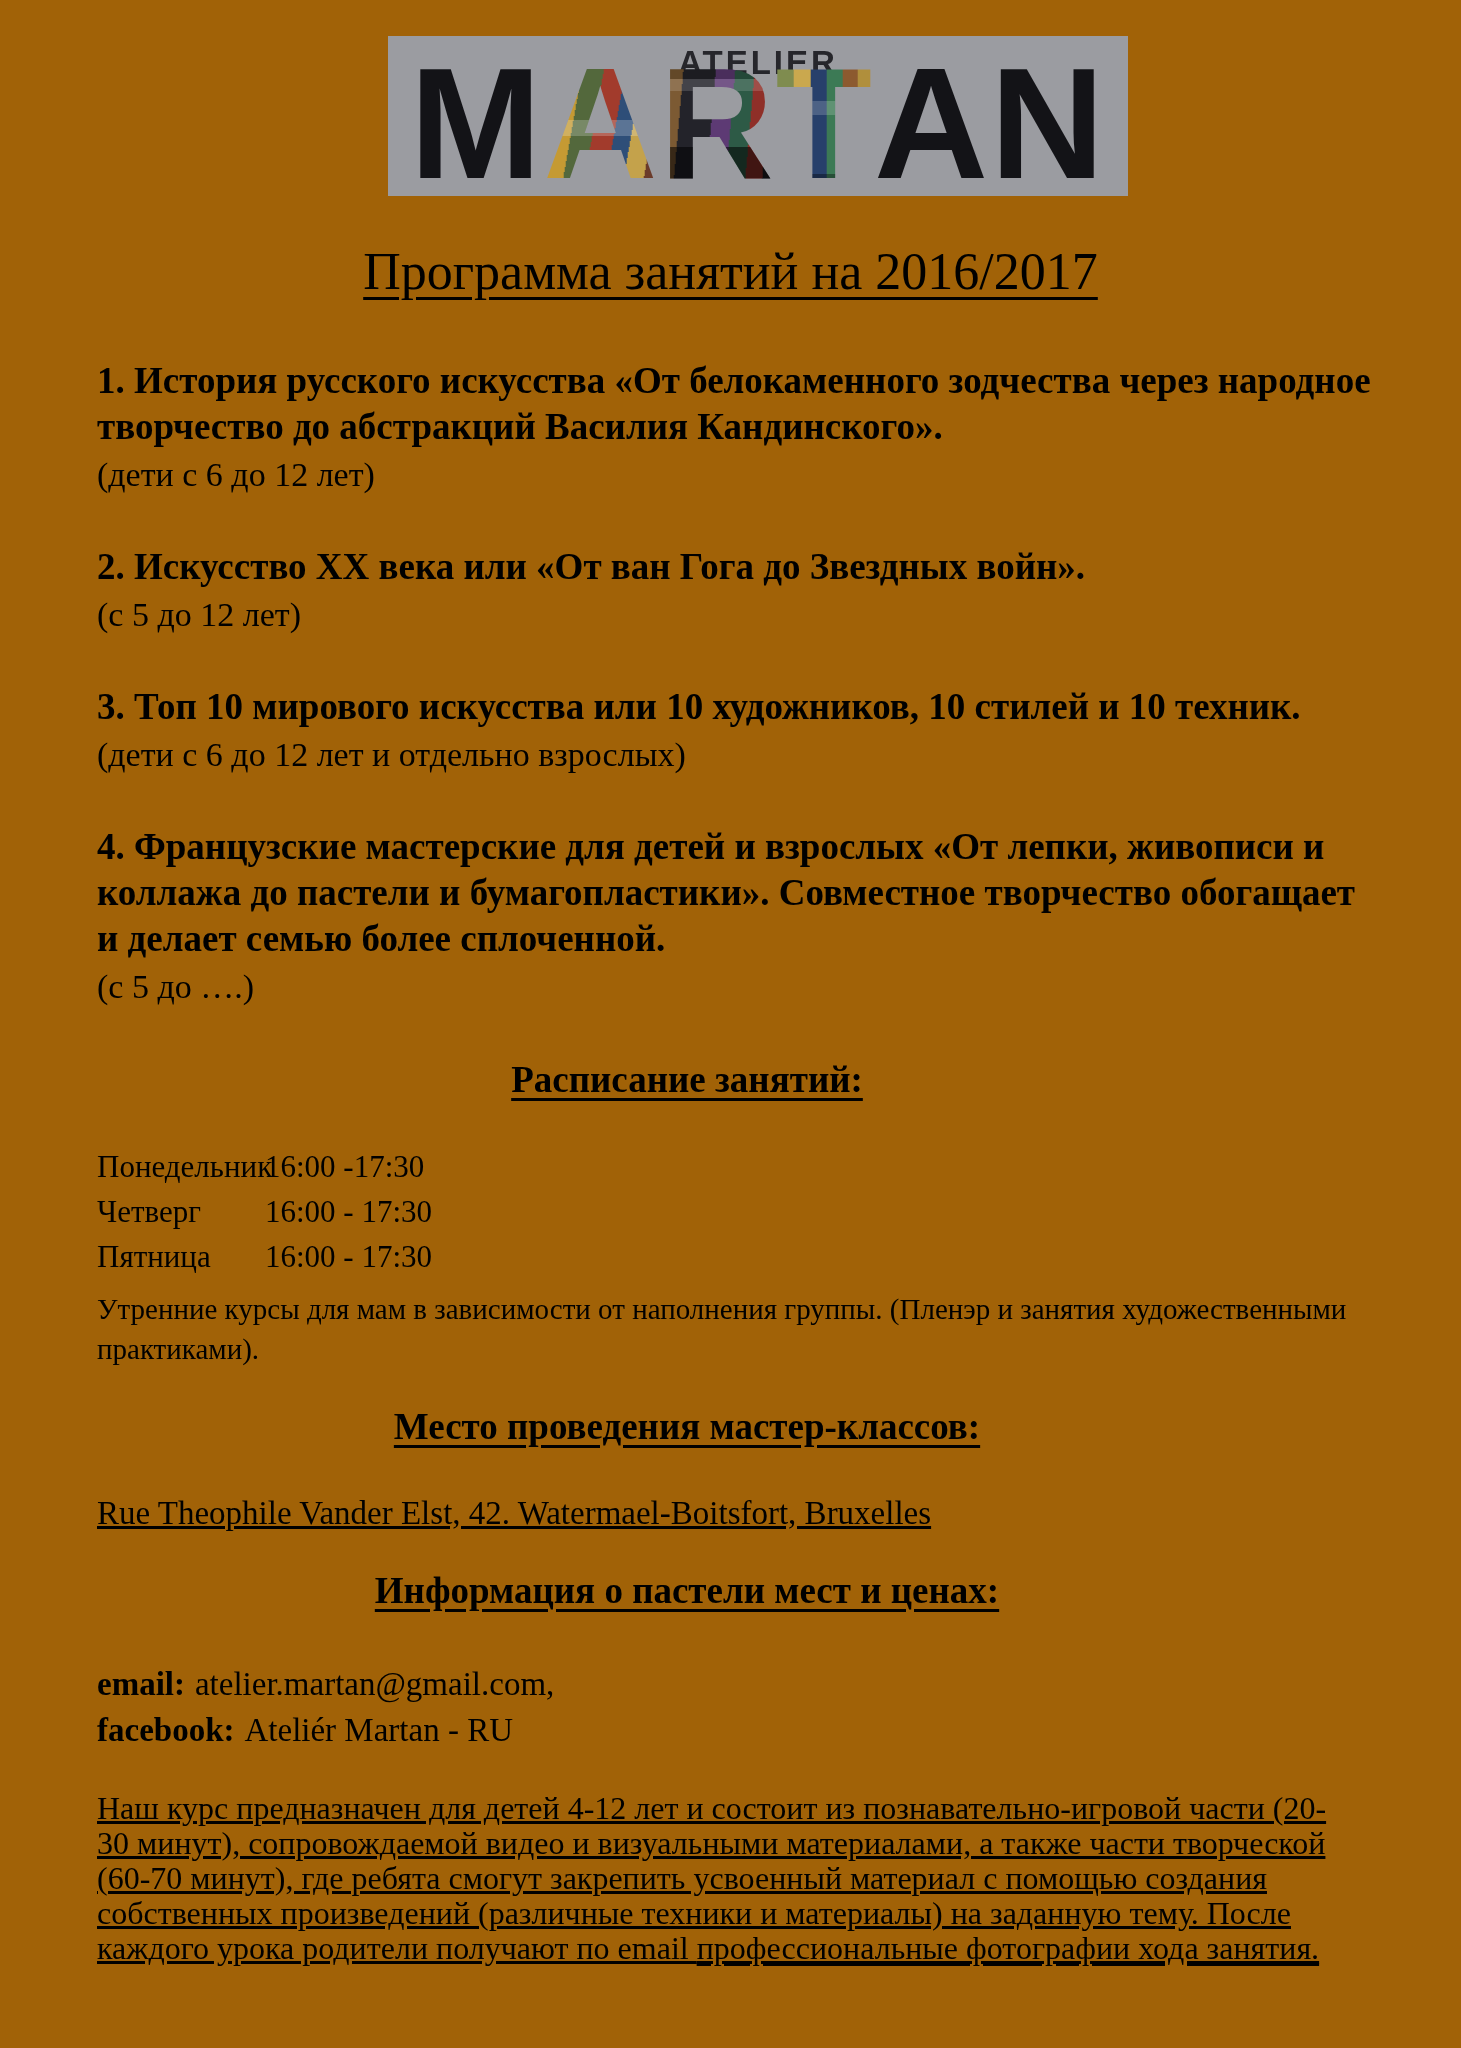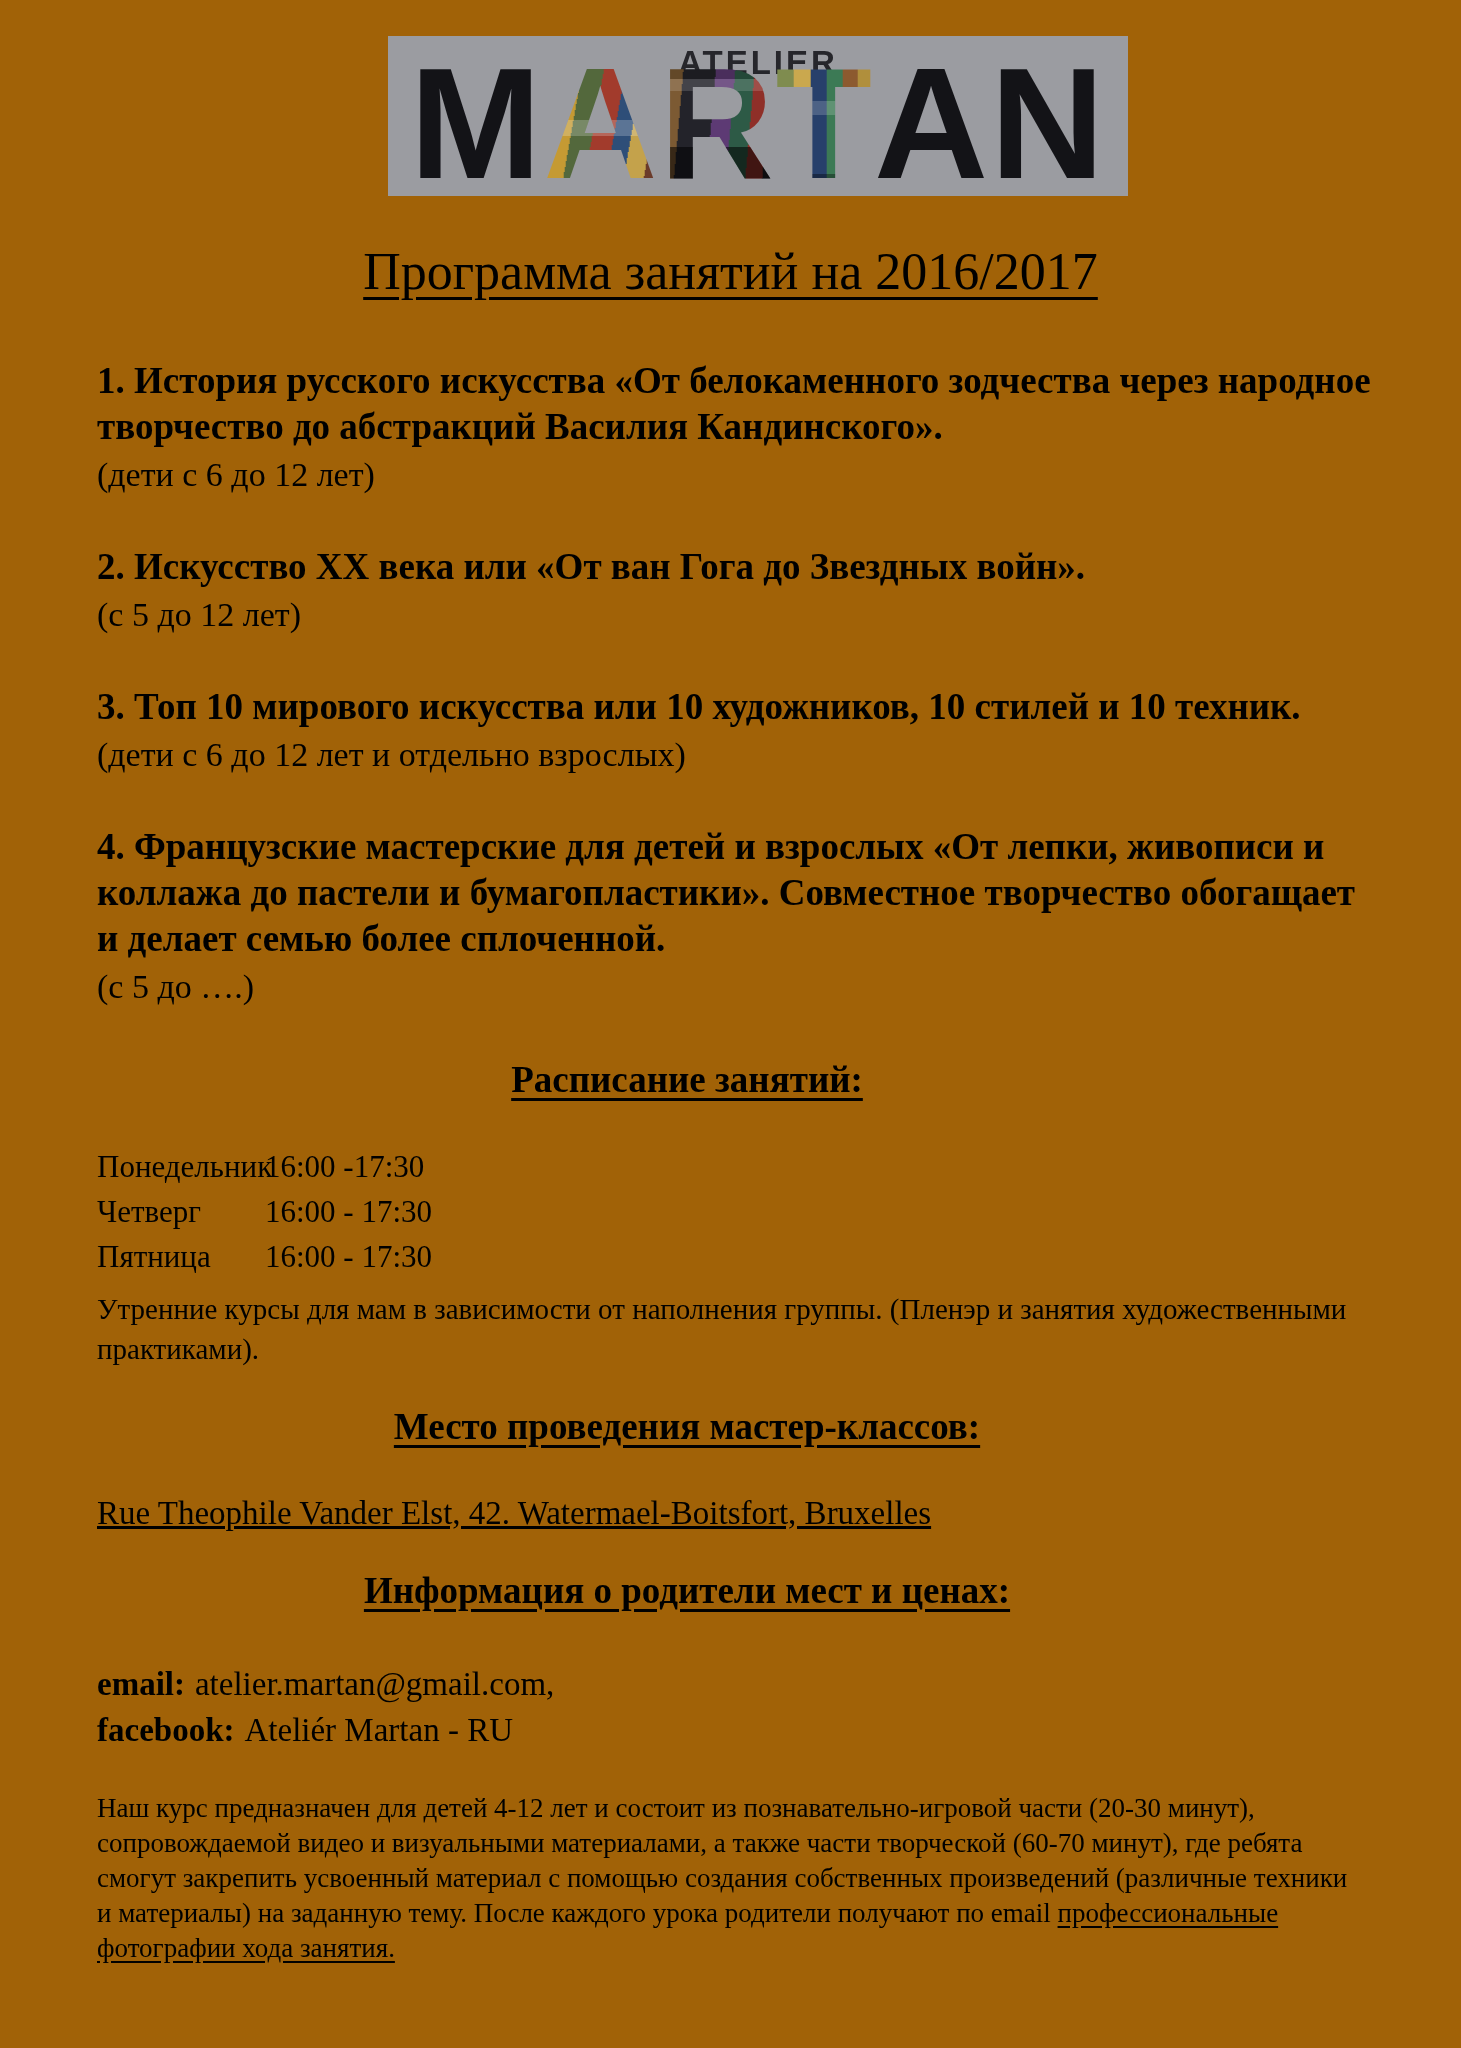--- a/index.html
+++ b/index.html
@@ -70,21 +70,21 @@
   .srow .day { width:168px; }
   .sched-note { margin:10px 0 0 0; font-size:29px; line-height:40px; max-width:1280px; }
 
   
   .address { margin:42px 0 0 0; font-size:33px; line-height:40px;text-decoration:underline; }
   .contacts { margin-top:46px; }
   .crow { font-size:33px; line-height:46px; }
   .clabel { font-weight:700; margin-right:10px; }
 
   
-  .footer { margin:38px 18px 0 0; font-size:27px; line-height:35px; max-width:1280px; }
+  .footer { margin:38px 18px 0 0; font-size:32px; line-height:35px; max-width:1280px;text-decoration:underline; }
   .footer .u { text-decoration:underline; text-underline-offset:4px; }
 </style>
 </head>
 <body>
 
 <div class="page">
 
   <div class="logo">
     <div class="logo-atelier">ATELIER</div>
     <div class="logo-martan">
@@ -131,21 +131,21 @@
         <span class="time">16:00 - 17:30</span>
       </div>
     </div>
 
     <p class="sched-note">Утренние курсы для мам в зависимости от наполнения группы. (Пленэр и занятия художественными практиками).</p>
 
     <h2 class="heading">Место проведения мастер-классов:</h2>
 
     <p class="address">Rue Theophile Vander Elst, 42. Watermael-Boitsfort, Bruxelles</p>
 
-    <h2 class="heading">Информация о родители мест и ценах:</h2>
+    <h2 class="heading">Информация о пастели мест и ценах:</h2>
 
     <div class="contacts">
       <div class="crow">
         <span class="clabel">email:</span><span class="cvalue">atelier.martan@gmail.com,</span>
       </div>
       <div class="crow">
         <span class="clabel">facebook:</span><span class="cvalue">Ateliér Martan - RU</span>
       </div>
     </div>
 

